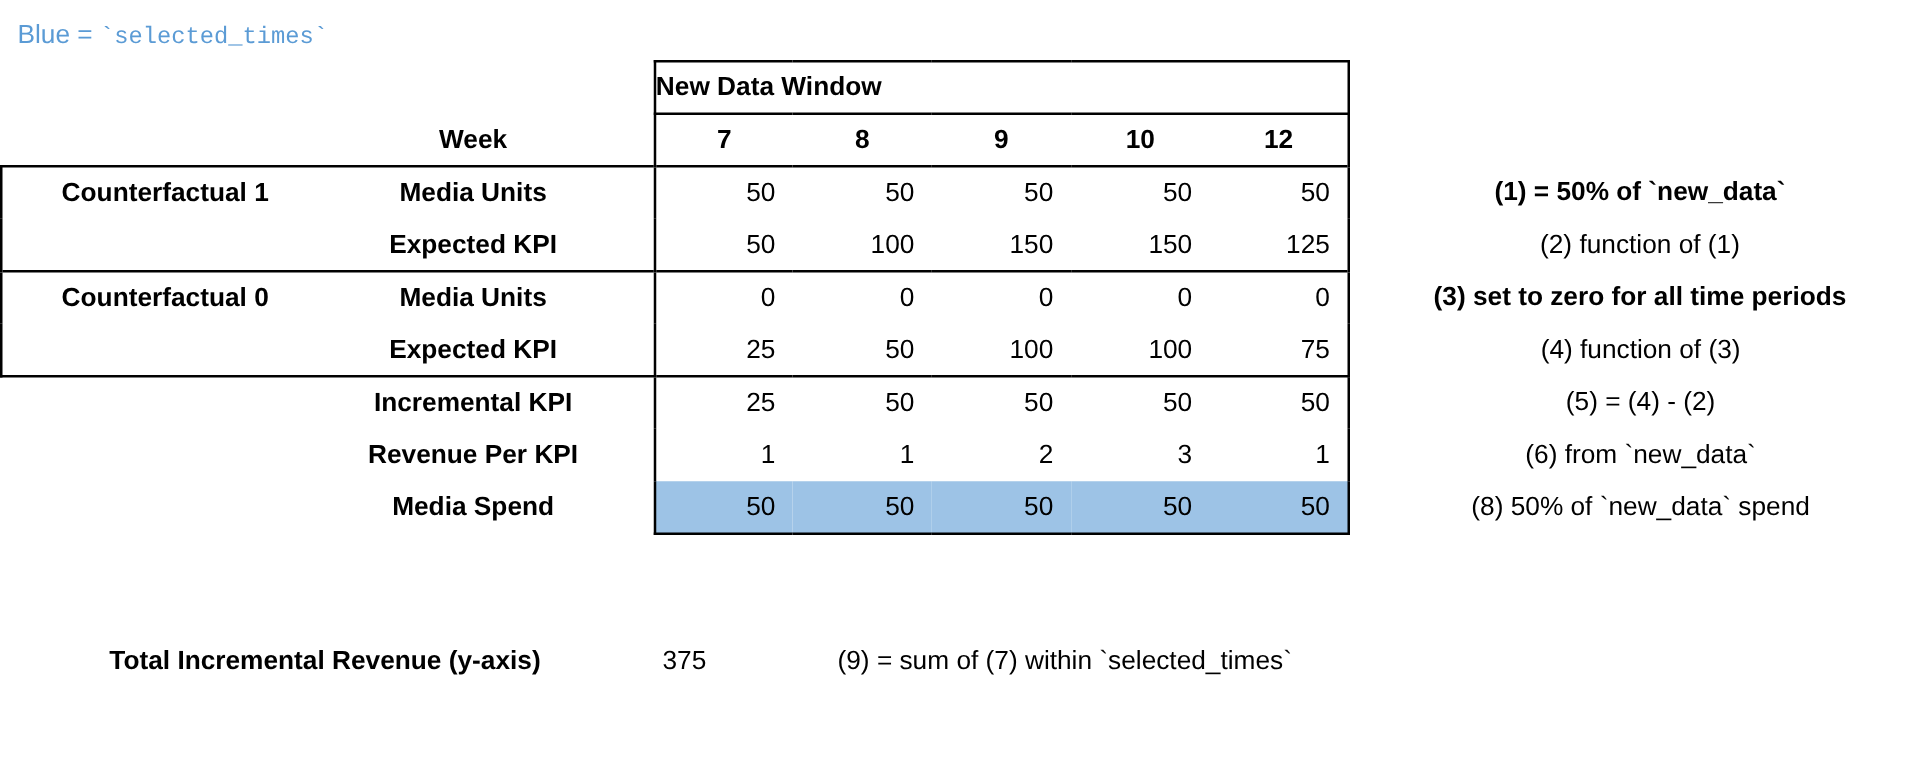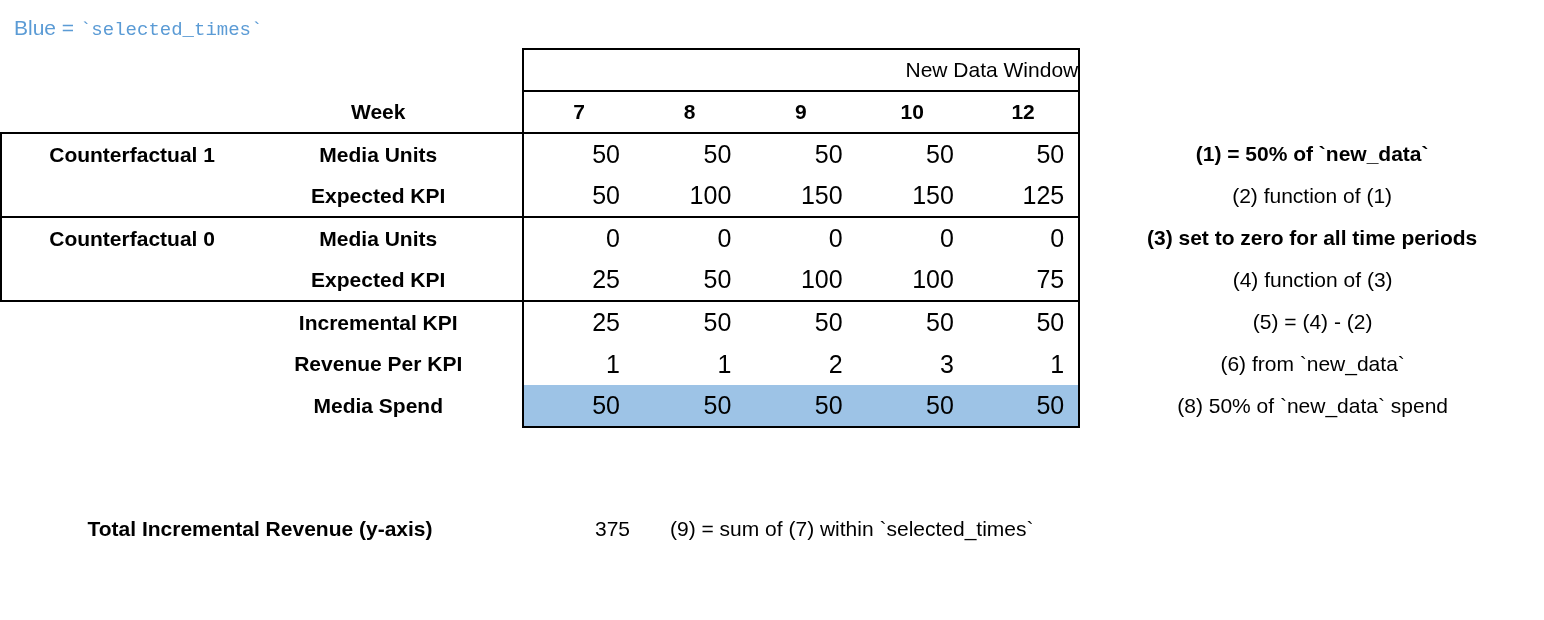--- a/index.html
+++ b/index.html
@@ -66,21 +66,21 @@
   }
   .lbl-left {
     text-align: center;
     padding-left: 18px;
     white-space: nowrap;
   }
   .num {
     text-align: right;
     padding-right: 14px;
     font-weight: normal;
-    font-size: 25px;
+    font-size: 21px;
   }
   .num-center {
     text-align: center;
     font-weight: bold;
     font-size: 21px;
   }
   .note {
     text-align: center;
     padding-left: 2px;
     font-weight: normal;
@@ -89,22 +89,22 @@
   }
   .note-bold { font-weight: bold; }
 
   
   .box-l { border-left: 2px solid #000; }
   .box-r { border-right: 2px solid #000; }
   .box-t { border-top: 2px solid #000; }
   .box-b { border-bottom: 2px solid #000; }
 
   .hdr-window {
-    text-align: right;
-    font-weight: normal;
+    text-align: left;
+    font-weight: bold;
     font-size: 21px;
   }
 
   .blue { background: #9dc3e6; }
 
   
   .totals {
     position: absolute;
     left: 0px;
     top: 508px;
@@ -120,21 +120,20 @@
   }
   .tot-label {
     width: 530px;
     text-align: center;
     padding-right: 10px;
     font-weight: bold;
     white-space: nowrap;
   }
   .tot-val {
     width: 114px;
-    text-align: right;
     padding-right: 14px;
     font-weight: normal;
   }
   .tot-note {
     text-align: left;
     padding-left: 26px;
     font-weight: normal;
     white-space: nowrap;
   }
 </style>

